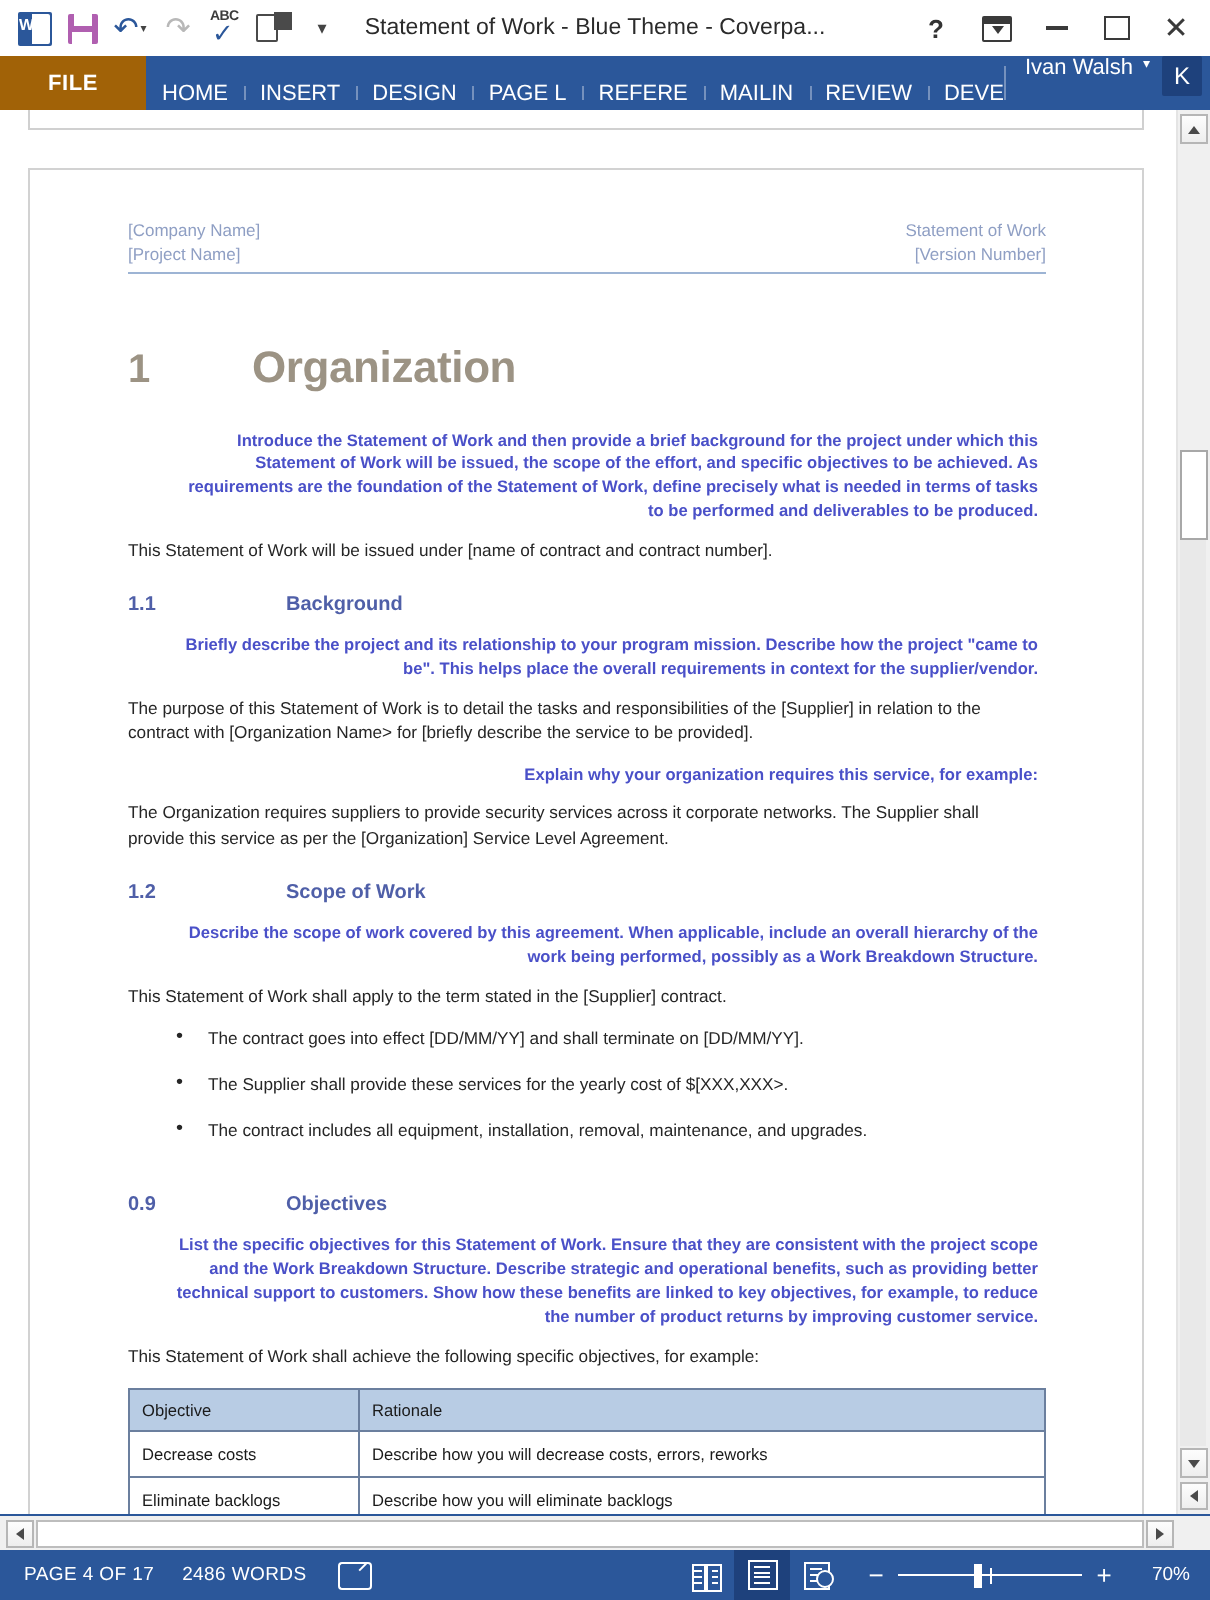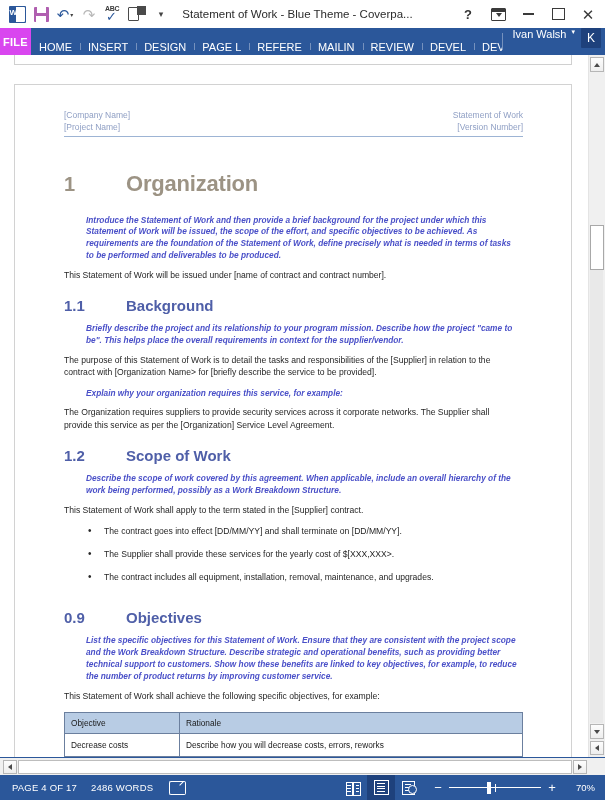--- a/index.html
+++ b/index.html
@@ -164,29 +164,29 @@
   
   .ribbonbar {
     height: 27px;
     background: #2b579a;
     display: flex;
     align-items: stretch;
     flex: 0 0 auto;
     position: relative;
   }
   .file-tab {
-    background: #d946ef;
+    background: #a16207;
     color: #ffffff;
     font-size: 11px;
     font-weight: bold;
     letter-spacing: 0.3px;
     display: flex;
     align-items: center;
     justify-content: center;
-    width: 31px;
+    width: 73px;
     flex: 0 0 auto;
   }
   .tabs {
     display: flex;
     align-items: stretch;
     flex: 1 1 auto;
     overflow: hidden;
   }
   .tab {
     color: #ffffff;
@@ -298,35 +298,36 @@
     font-size: 22px;
     font-weight: bold;
     margin: 0 0 18px 0;
     letter-spacing: -0.2px;
   }
   .h1 .num { width: 62px; flex: 0 0 auto; font-size: 20px; }
   .h2 {
     display: flex;
     align-items: center;
     color: #4f5fa8;
-    font-size: 15px;
+    font-size: 10px;
     font-weight: bold;
     margin: 16px 0 9px 0;
+    gap: 17px;
   }
   .h2 .num { width: 62px; flex: 0 0 auto; }
 
   .guide {
     color: #4a50c8;
-    font-style: italic;
     font-weight: bold;
     font-size: 8.3px;
     line-height: 1.42;
     margin: 0 0 7px 0;
     padding-left: 22px;
     padding-right: 4px;
+    text-align: right;
   }
   .body-p {
     color: #262626;
     font-size: 8.6px;
     line-height: 1.45;
     margin: 0 0 9px 0;
     padding-right: 4px;
   }
   ul.bullets {
     margin: 9px 0 26px 0;

